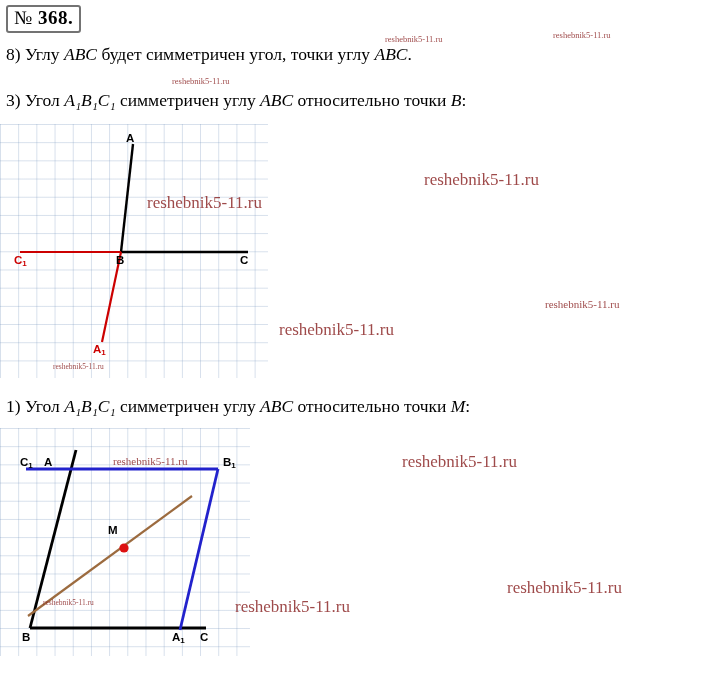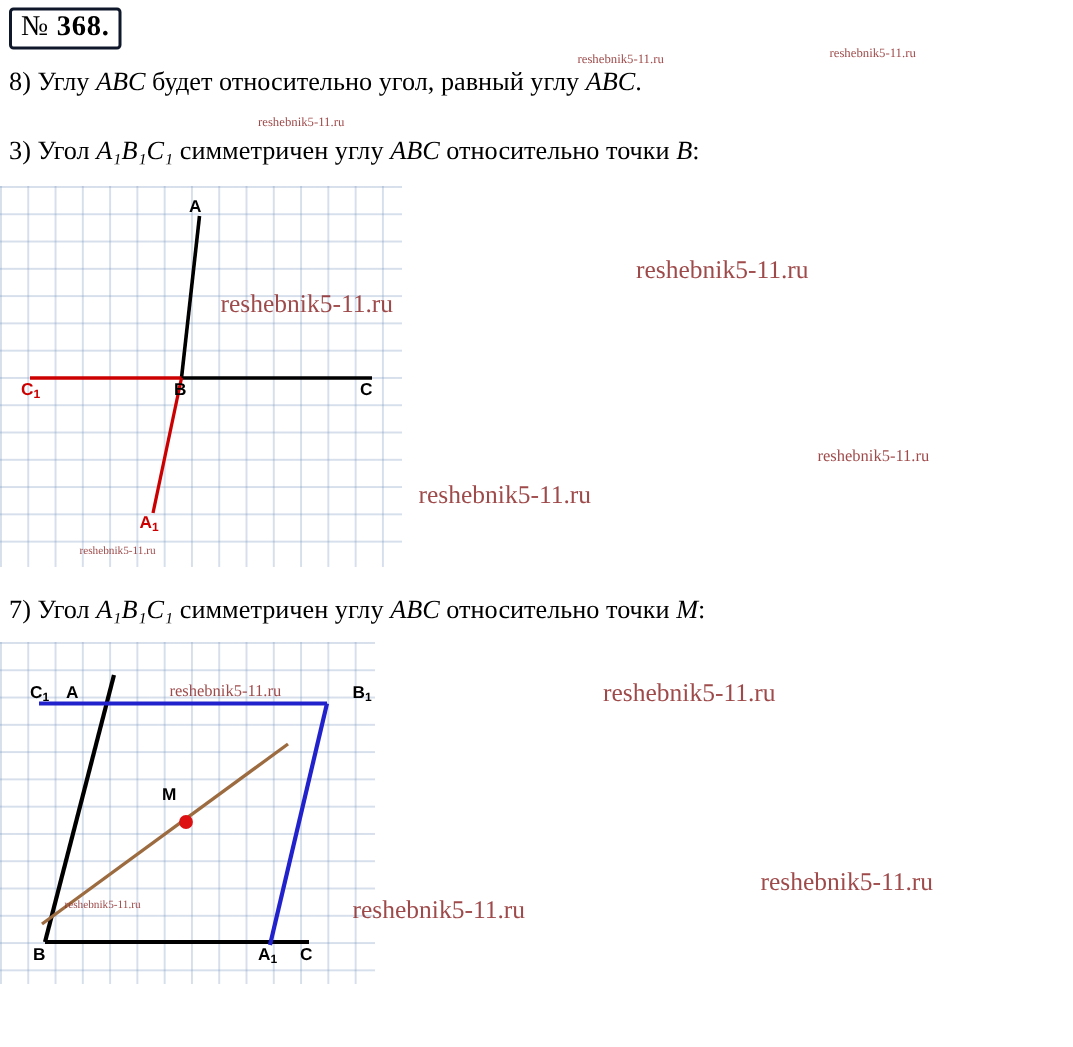--- a/index.html
+++ b/index.html
@@ -14,21 +14,21 @@
     font-family: "Liberation Serif", serif;
     color: #000;
     overflow: hidden;
   }
 
   
   .num-box {
     position: absolute;
     left: 6px;
     top: 5px;
-    border: 2px solid #0f172a;
+    border: 2px solid #737373;
     border-radius: 3px;
     padding: 1px 6px 2px 6px;
     font-size: 19px;
     font-weight: bold;
     line-height: 1.1;
     letter-spacing: .5px;
   }
   .num-box .hash { font-weight: normal; }
 
   
@@ -86,21 +86,21 @@
 </style>
 </head>
 <body>
 
 <div class="num-box">
   <span class="hash">№</span>
   <span>368.</span>
 </div>
 
 <div class="line" style="left:6px; top:44px;">
-  <span>8) Углу </span><span class="it">ABC</span><span> будет относительно угол, равный углу </span><span class="it">ABC</span><span>.</span>
+  <span>8) Углу </span><span class="it">ABC</span><span> будет симметричен угол, точки углу </span><span class="it">ABC</span><span>.</span>
 </div>
 
 <div class="line" style="left:6px; top:90px;">
   <span>3) Угол </span><span class="it">A₁B₁C₁</span><span> симметричен углу </span><span class="it">ABC</span><span> относительно точки </span><span class="it">B</span><span>:</span>
 </div>
 
 <div class="fig" style="left:0px; top:124px; width:268px; height:254px;">
   <div class="grid-bg"></div>
   <svg width="268" height="254" viewBox="0 0 268 254">
 
@@ -113,40 +113,40 @@
     <line x1="121" y1="128" x2="102" y2="218" stroke="#cc0000" stroke-width="2.2"></line>
   </svg>
   <div class="lbl" style="left:126px; top:8px;">A</div>
   <div class="lbl" style="left:116px; top:130px;">B</div>
   <div class="lbl" style="left:240px; top:130px;">C</div>
   <div class="lbl red" style="left:14px; top:130px;"><span>C</span><sub>1</sub></div>
   <div class="lbl red" style="left:93px; top:219px;"><span>A</span><sub>1</sub></div>
 </div>
 
 <div class="line" style="left:6px; top:396px;">
-  <span>7) Угол </span><span class="it">A₁B₁C₁</span><span> симметричен углу </span><span class="it">ABC</span><span> относительно точки </span><span class="it">M</span><span>:</span>
+  <span>1) Угол </span><span class="it">A₁B₁C₁</span><span> симметричен углу </span><span class="it">ABC</span><span> относительно точки </span><span class="it">M</span><span>:</span>
 </div>
 
 <div class="fig" style="left:0px; top:428px; width:250px; height:228px;">
   <div class="grid-bg"></div>
   <svg width="250" height="228" viewBox="0 0 250 228">
 
     <line x1="30" y1="200" x2="76" y2="22" stroke="#000000" stroke-width="2.8"></line>
     <line x1="30" y1="200" x2="206" y2="200" stroke="#000000" stroke-width="2.8"></line>
 
     <line x1="218" y1="41" x2="26" y2="41" stroke="#2222cc" stroke-width="2.8"></line>
     <line x1="218" y1="41" x2="180" y2="202" stroke="#2222cc" stroke-width="2.8"></line>
 
     <line x1="28" y1="188" x2="192" y2="68" stroke="#9c6b3f" stroke-width="2.2"></line>
 
     <circle cx="124" cy="120" r="4.6" fill="#dd1111"></circle>
   </svg>
   <div class="lbl" style="left:20px; top:28px;"><span>C</span><sub>1</sub></div>
   <div class="lbl" style="left:44px; top:28px;">A</div>
-  <div class="lbl" style="left:235px; top:28px;"><span>B</span><sub>1</sub></div>
+  <div class="lbl" style="left:223px; top:28px;"><span>B</span><sub>1</sub></div>
   <div class="lbl" style="left:108px; top:96px;">M</div>
   <div class="lbl" style="left:22px; top:203px;">B</div>
   <div class="lbl" style="left:172px; top:203px;"><span>A</span><sub>1</sub></div>
   <div class="lbl" style="left:200px; top:203px;">C</div>
 </div>
 
 <div id="watermark-layer">
     <div class="wm small" style="left: 385px; top: 34px;">reshebnik5-11.ru</div>
     <div class="wm small" style="left: 553px; top: 30px;">reshebnik5-11.ru</div>
     <div class="wm small" style="left: 172px; top: 76px;">reshebnik5-11.ru</div>

